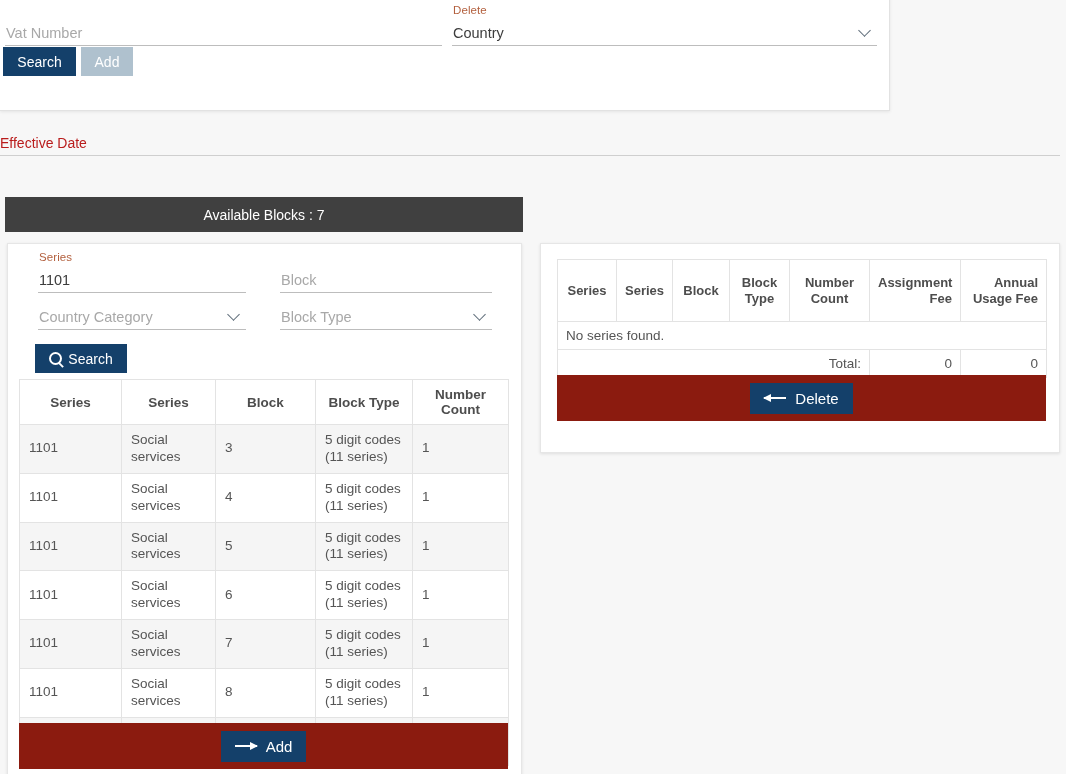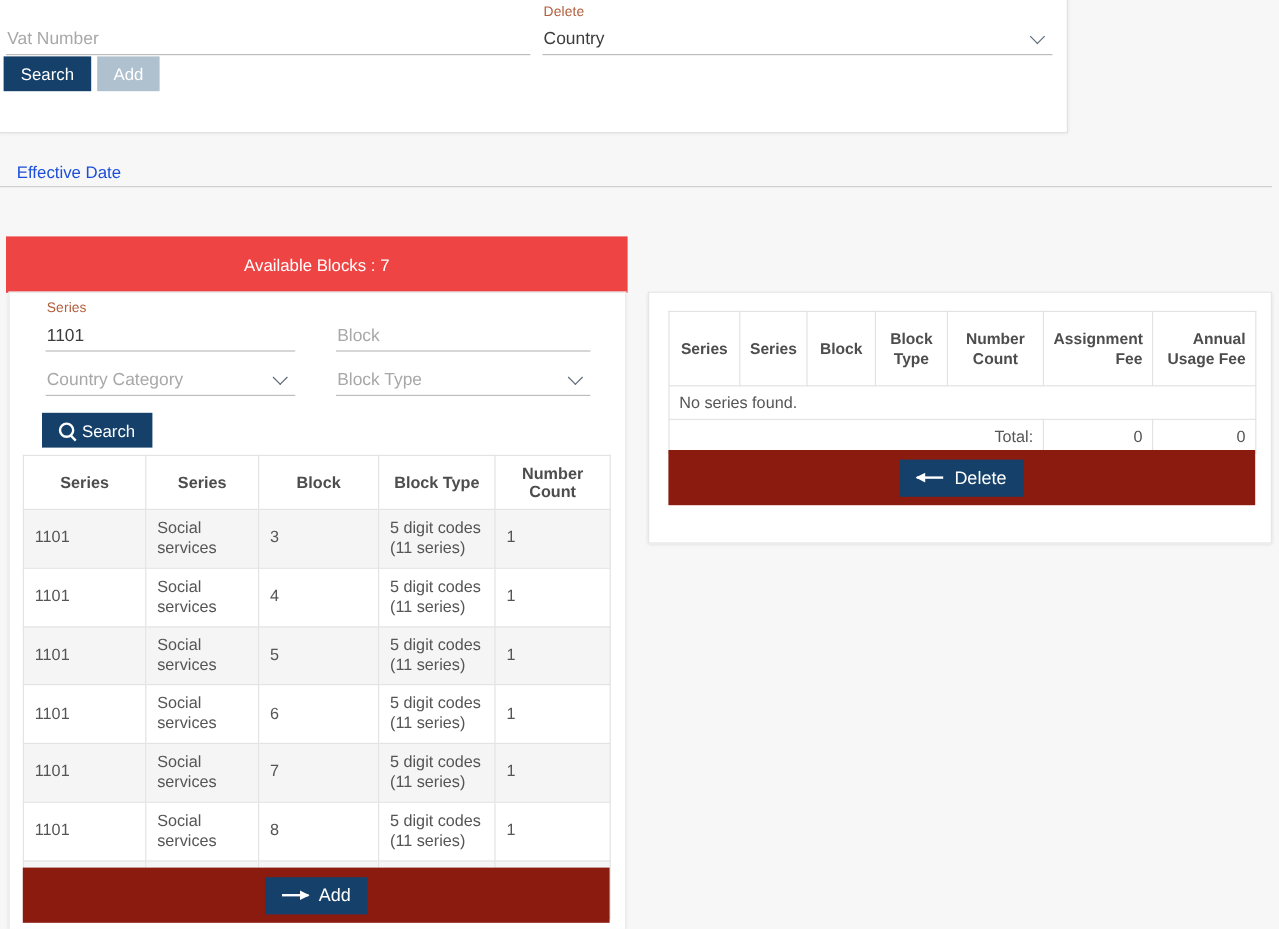--- a/index.html
+++ b/index.html
@@ -67,28 +67,28 @@
     background: #afc1ce; color: #ffffff;
   }
 
   
   .effdate {
     position: absolute; left: 0; top: 128px;
     width: 1060px; height: 28px;
     border-bottom: 1px solid #cfcfcf;
   }
   .effdate span {
-    position: absolute; left: 14px; bottom: 4px;
-    font-size: 14px; color: #1d4ed8; text-align: right;
+    position: absolute; left: 0; bottom: 4px;
+    font-size: 14px; color: #b91c1c; text-align: right;
   }
 
   
   .panel-head {
     position: absolute;
-    height: 47px; background: #ef4444;
+    height: 35px; background: #404040;
     color: #ffffff; font-size: 14px; font-weight: 400;
     display: flex; align-items: center; justify-content: center;
   }
   .head-left  { left: 5px;   top: 197px; width: 518px; }
   .head-right { left: 540px; top: 197px; width: 520px; }
 
   
   .card {
     position: absolute; background: #ffffff;
     border: 1px solid #e6e6e6;

